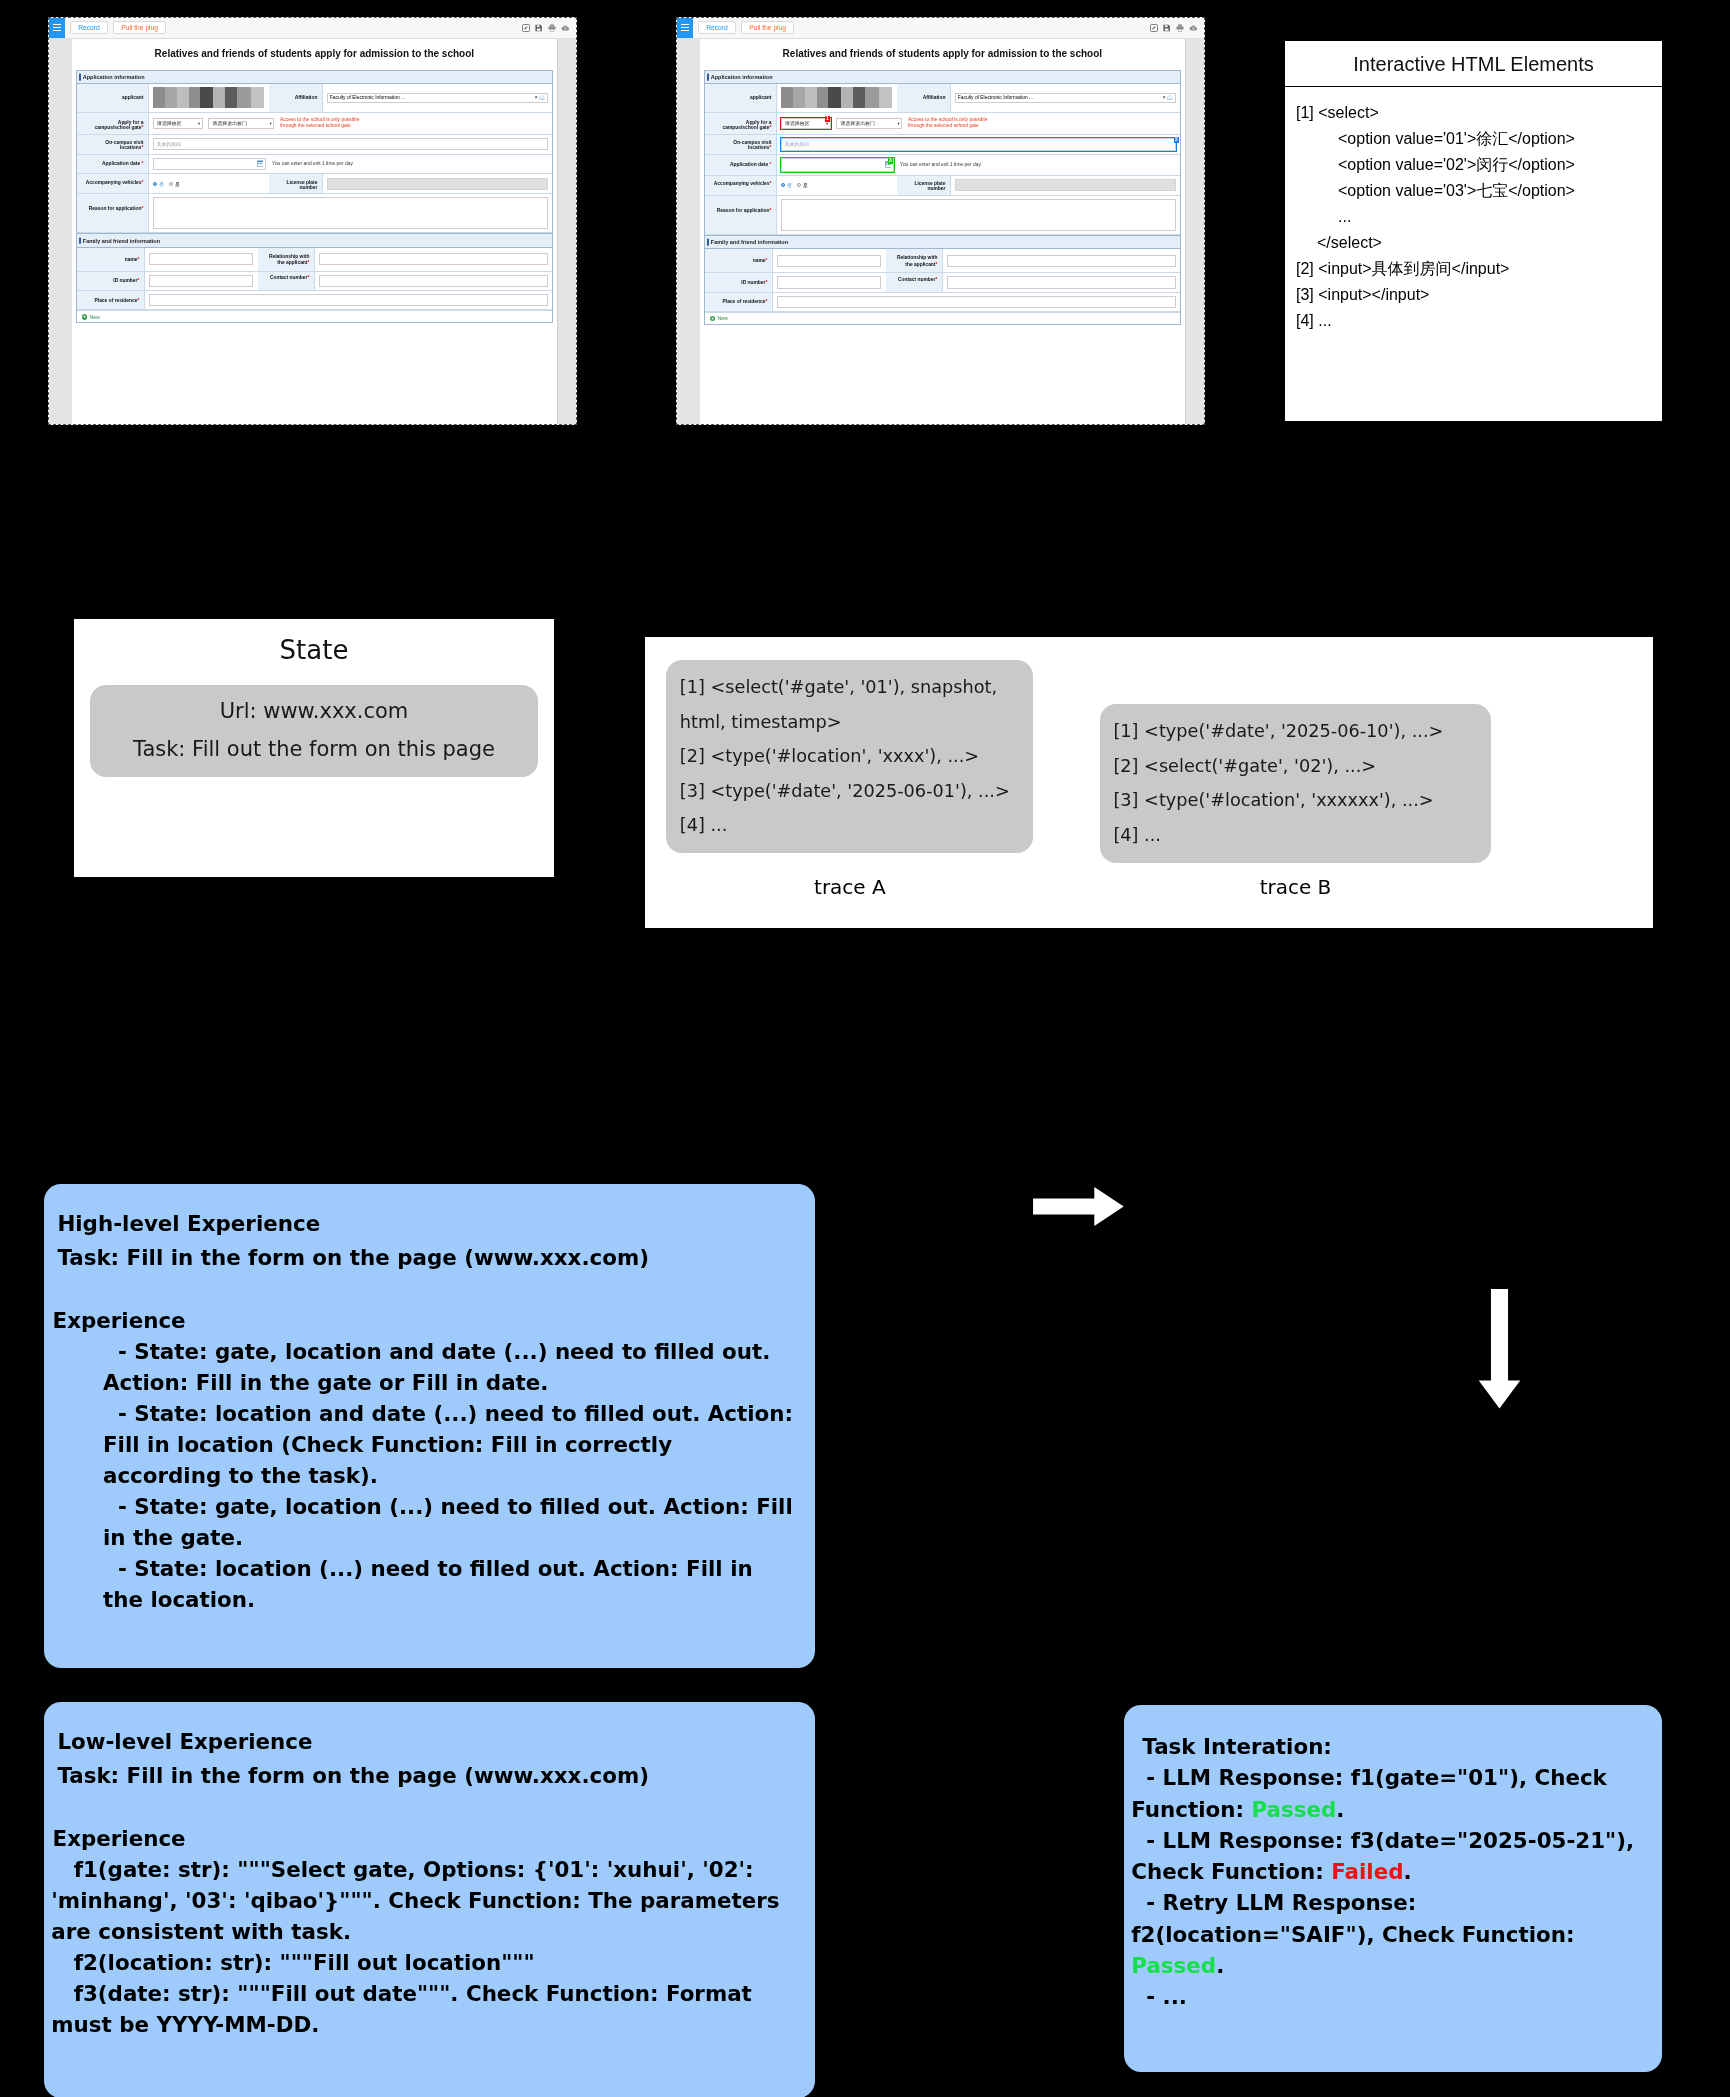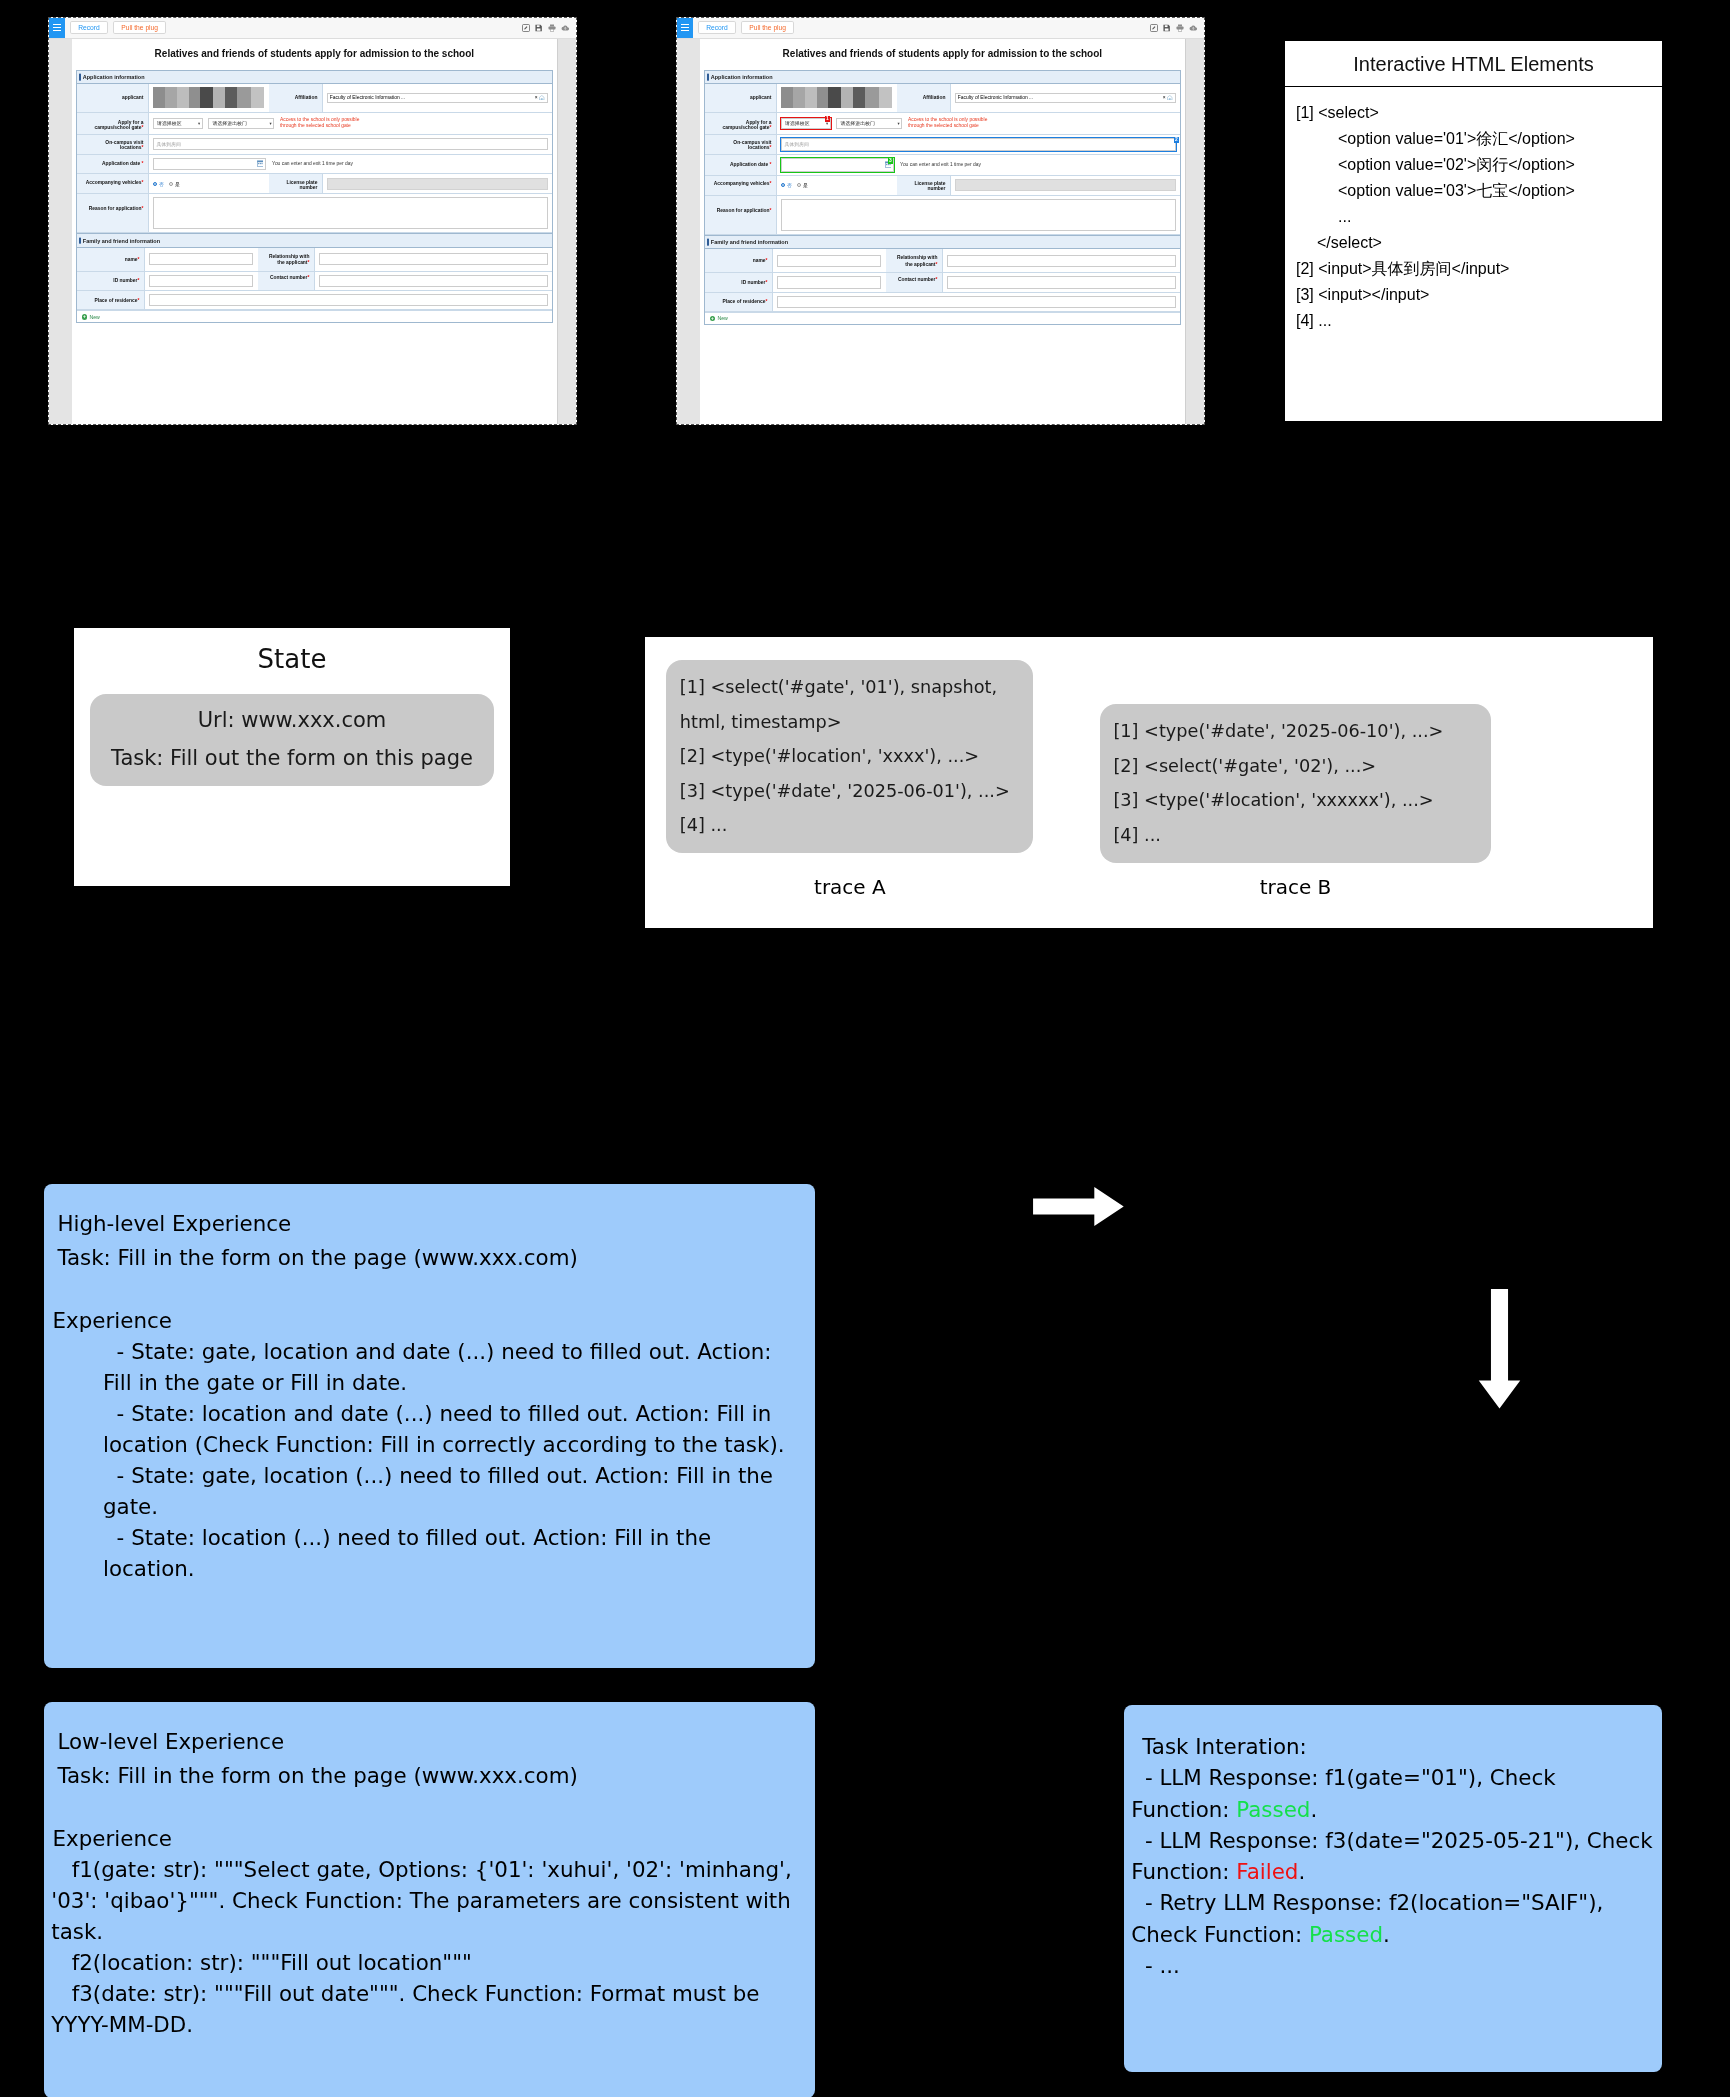--- a/index.html
+++ b/index.html
@@ -97,21 +97,21 @@
   .card { position:absolute; background:#fff; }
   .card-title {
     text-align:center; font-weight:normal; color:#111;
   }
 
   
   .bubble-grey {
     background:#c9c9c9; border-radius:16px; color:#1a1a1a;
   }
   .bubble-blue {
-    background:#9ecbfb; border-radius:8px; color:#000;
+    background:#9ecbfb; border-radius:17px; color:#000;font-weight:bold;
   }
 
   
   .arrow { position:absolute; }
 </style>
 </head>
 <body>
 
 <div class="shot" style="left:48px; top:16.5px; width:529px; height:408px;">
   <div class="shot-toolbar">
@@ -504,21 +504,21 @@
       <div style="padding-left: 42px;">&lt;option value='02'&gt;闵行&lt;/option&gt;</div>
       <div style="padding-left: 42px;">&lt;option value='03'&gt;七宝&lt;/option&gt;</div>
       <div style="padding-left: 42px;">...</div>
       <div style="padding-left: 21px;">&lt;/select&gt;</div>
       <div style="padding-left: 0px;">[2] &lt;input&gt;具体到房间&lt;/input&gt;</div>
       <div style="padding-left: 0px;">[3] &lt;input&gt;&lt;/input&gt;</div>
       <div style="padding-left: 0px;">[4] ...</div>
     </div>
 </div>
 
-<div class="card" style="left:74px; top:619px; width:436px; height:258px;margin-top:9px;">
+<div class="card" style="left:74px; top:619px; width:480px; height:258px;">
   <div class="card-title hand" style="font-size:26px; padding:16px 0 0 0;">State</div>
   <div class="bubble-grey hand" id="state-bubble" style="margin:19.6px 16px 0 16px; padding:8.6px 12.2px; font-size:21px; line-height:1.78;text-align:center;">
       <div>Url: www.xxx.com</div>
       <div>Task: Fill out the form on this page</div>
     </div>
 </div>
 
 <div class="card" style="left:645px; top:617px; width:1008px; height:291px;margin-top:20px;">
   <div class="bubble-grey hand" id="trace-a-bubble" style="position:absolute; left:21.4px; top:22.6px; width:367px; padding:10.4px 13.4px; font-size:17.7px; line-height:1.95;">
       <div>[1] &lt;select('#gate', '01'), snapshot, html, timestamp&gt;</div>

